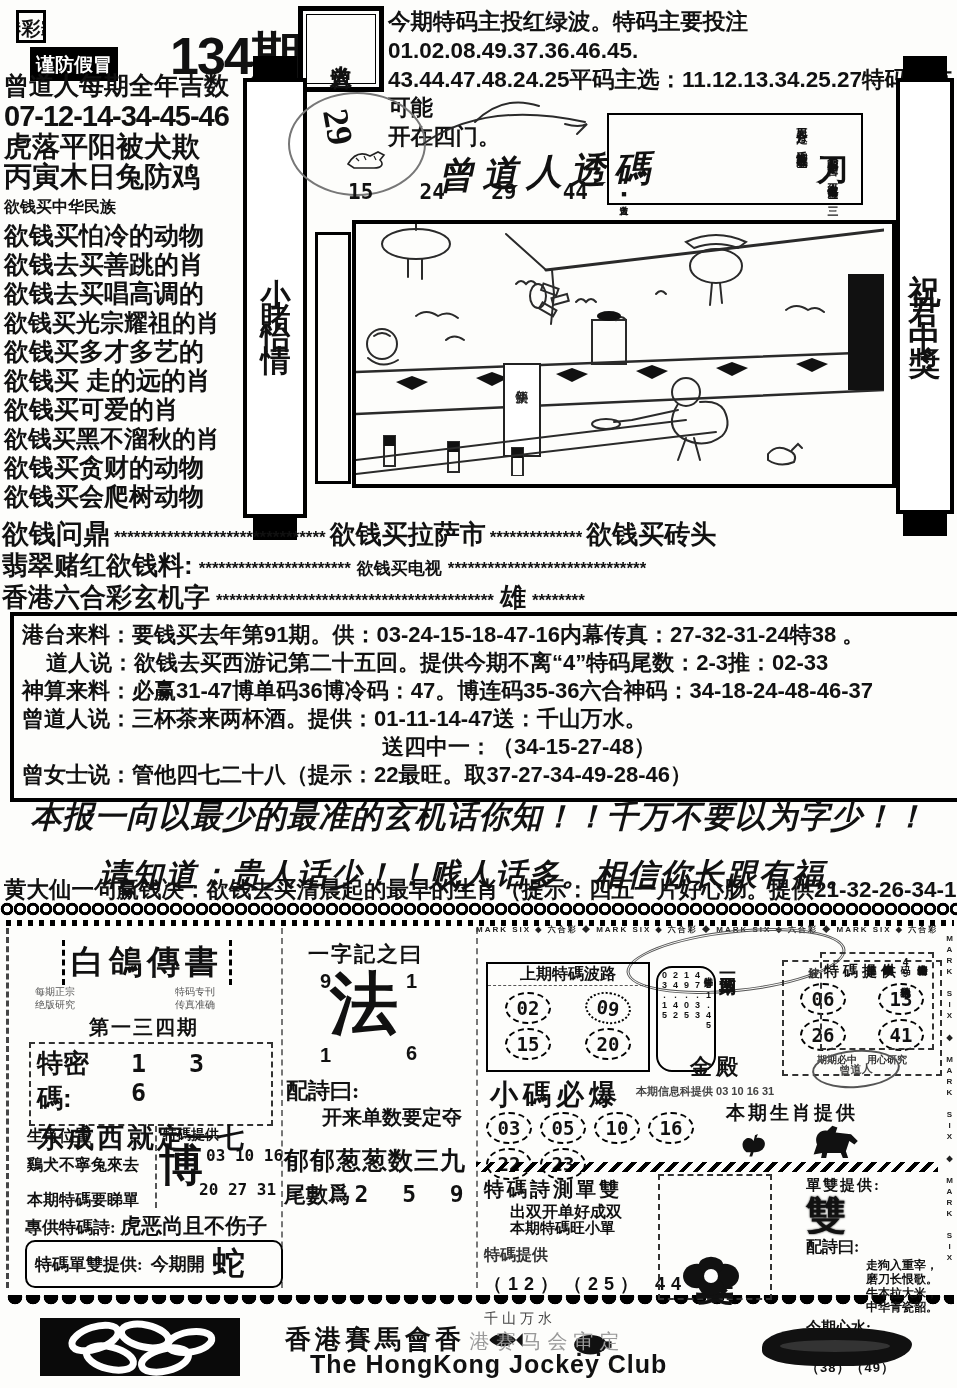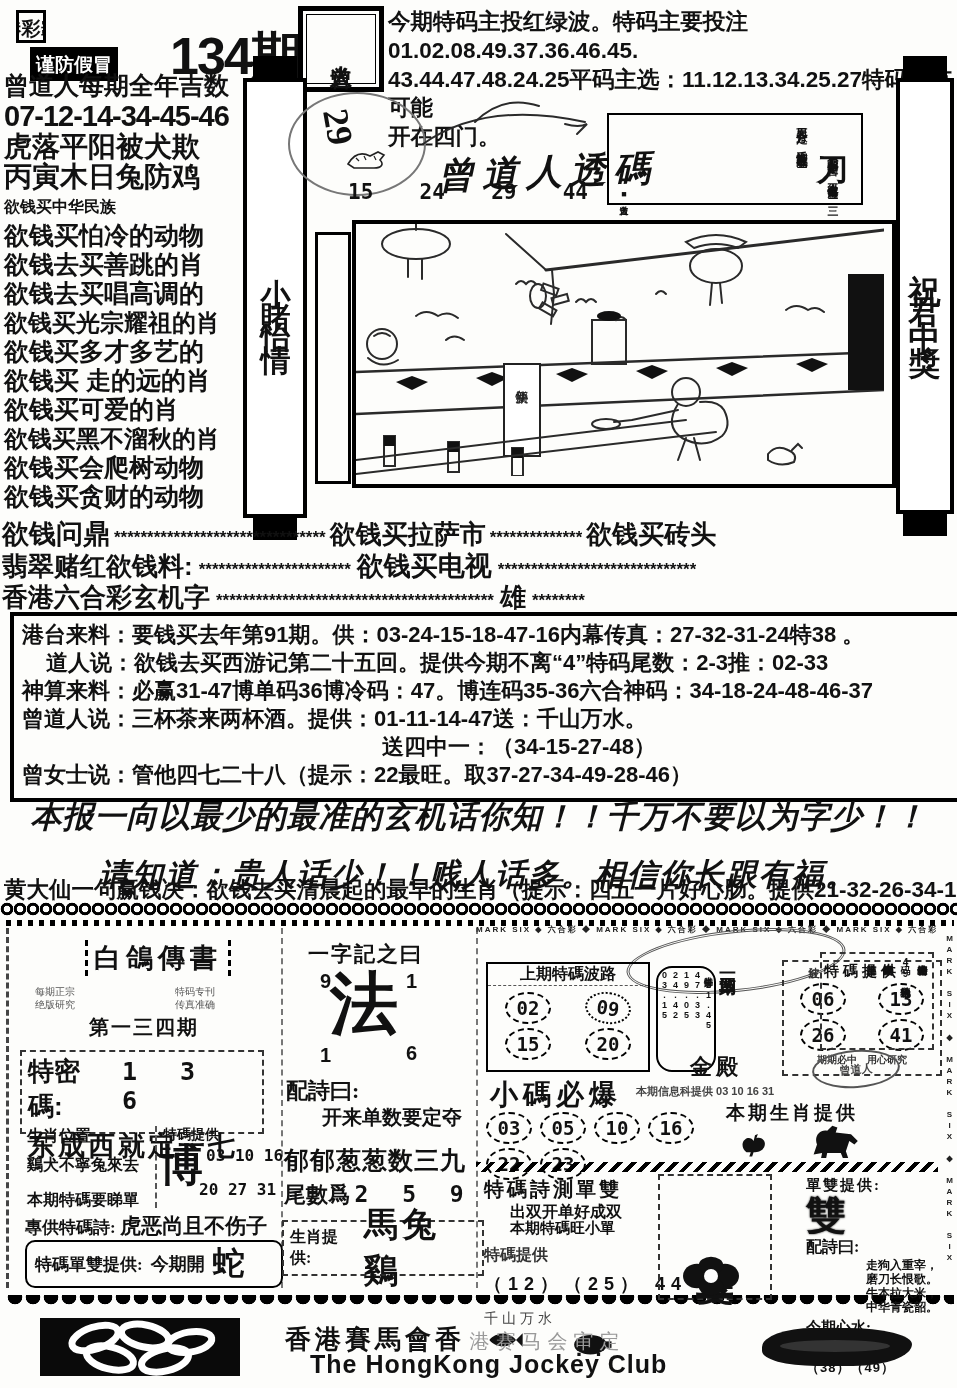--- a/index.html
+++ b/index.html
@@ -64,22 +64,22 @@
     <div class="b nowrap" style="font-size:28px;line-height:30px;">丙寅木日兔防鸡</div>
     <div class="b nowrap" style="font-size:16px;line-height:29px;">欲钱买中华民族</div>
     <div class="b nowrap" style="font-size:25px;line-height:29px;">欲钱买怕冷的动物</div>
     <div class="b nowrap" style="font-size:25px;line-height:29px;">欲钱去买善跳的肖</div>
     <div class="b nowrap" style="font-size:25px;line-height:29px;">欲钱去买唱高调的</div>
     <div class="b nowrap" style="font-size:24px;line-height:29px;">欲钱买光宗耀祖的肖</div>
     <div class="b nowrap" style="font-size:25px;line-height:29px;">欲钱买多才多艺的</div>
     <div class="b nowrap" style="font-size:25px;line-height:29px;">欲钱买 走的远的肖</div>
     <div class="b nowrap" style="font-size:25px;line-height:29px;">欲钱买可爱的肖</div>
     <div class="b nowrap" style="font-size:24px;line-height:29px;">欲钱买黑不溜秋的肖</div>
+    <div class="b nowrap" style="font-size:25px;line-height:29px;">欲钱买贪财的动物</div>
     <div class="b nowrap" style="font-size:25px;line-height:29px;">欲钱买会爬树动物</div>
-    <div class="b nowrap" style="font-size:25px;line-height:29px;">欲钱买贪财的动物</div>
   </div>
 
   <div class="abs" style="left:243px;top:56px;width:64px;height:484px;">
     <div class="scrollcap" style="top:0;"></div>
     <div class="scrollbody">
       <span class="vtext serif b" style="font-size:30px;letter-spacing:22px;">小賭怡情</span>
     </div>
     <div class="scrollcap" style="bottom:0;"></div>
   </div>
 
@@ -193,21 +193,21 @@
   <div class="abs nowrap" style="left:2px;top:516px;width:953px;display:flex;align-items:baseline;gap:4px;">
     <span class="b" style="font-size:27px;">欲钱问鼎</span>
     <span class="stars">********************************</span>
     <span class="b" style="font-size:26px;">欲钱买拉萨市</span>
     <span class="stars">**************</span>
     <span class="b" style="font-size:26px;">欲钱买砖头</span>
   </div>
   <div class="abs nowrap" style="left:2px;top:548px;width:953px;display:flex;align-items:baseline;gap:6px;">
     <span class="b" style="font-size:26px;">翡翠赌红欲钱料:</span>
     <span class="stars">***********************</span>
-    <span class="b" style="font-size:27px;text-align:right;">欲钱买电视</span>
+    <span class="b" style="font-size:17px;text-align:right;">欲钱买电视</span>
     <span class="stars">******************************</span>
   </div>
   <div class="abs nowrap" style="left:2px;top:580px;width:953px;display:flex;align-items:baseline;gap:6px;">
     <span class="b" style="font-size:26px;">香港六合彩玄机字</span>
     <span class="stars">******************************************</span>
     <span class="b" style="font-size:26px;">雄</span>
     <span class="stars">********</span>
   </div>
 
   <div class="abs" style="left:10px;top:612px;width:933px;height:172px;border:4px solid #000;padding:5px 8px;">
@@ -223,32 +223,32 @@
   <div class="abs serif b nowrap" style="left:0;top:834px;width:957px;text-align:center;font-size:31px;font-style:italic;letter-spacing:2px;margin-top:20px;">请知道：贵人话少！！贱人话多。相信你长跟有福。</div>
   <div class="abs b nowrap" style="left:4px;top:874px;font-size:22.5px;">黄大仙一句赢钱决：欲钱去买清晨起的最早的生肖（提示：四五一片好心肠。提供21-32-26-34-16-48）</div>
 
   <div class="abs chain" style="left:0;top:902px;width:957px;height:15px;"></div>
 
   <div class="abs" style="left:6px;top:920px;width:948px;height:390px;">
     <div class="abs diamonds" style="left:0;top:0;width:948px;height:6px;"></div>
     <div class="abs scallop" style="left:0;bottom:0;width:948px;height:15px;"></div>
 
     <div class="abs" style="left:0;top:8px;width:272px;height:360px;border-left:3px dashed #444;border-right:2px dashed #777;">
-      <div class="abs serif b" style="left:76px;top:12px;font-size:27px;letter-spacing:5px;border-left:3px dashed #000;border-right:3px dashed #000;padding:0 6px;">白鴿傳書</div>
+      <div class="abs serif b" style="left:53px;top:12px;font-size:33px;letter-spacing:5px;border-left:3px dashed #000;border-right:3px dashed #000;padding:0 6px;">白鴿傳書</div>
       <div class="abs tinygray" style="left:26px;top:58px;">
         <div>每期正宗</div>
         <div>绝版研究</div>
       </div>
       <div class="abs tinygray" style="left:166px;top:58px;">
         <div>特码专刊</div>
         <div>传真准确</div>
       </div>
       <div class="abs serif b" style="left:80px;top:86px;font-size:20px;letter-spacing:2px;">第一三四期</div>
 
-      <div class="abs dashbox" style="left:11px;top:114px;width:228px;height:76px;padding:2px 6px;margin-top:8px;">
+      <div class="abs dashbox" style="left:20px;top:114px;width:228px;height:76px;padding:2px 6px;">
         <div style="display:flex;align-items:baseline;gap:14px;">
           <span class="b" style="font-size:26px;">特密碼:</span>
           <span class="b" style="font-size:25px;letter-spacing:14px;font-family:'DejaVu Sans Mono',monospace;">1 3 6</span>
         </div>
         <div class="serif b nowrap" style="font-size:27px;letter-spacing:3px;margin-top:4px;">东成西就定一七</div>
       </div>
 
       <div class="abs" style="left:18px;top:198px;width:234px;height:82px;">
         <div class="abs" style="left:0;top:0;width:128px;border-right:2px dashed #555;height:82px;">
           <div class="serif b" style="font-size:16px;">生肖位置</div>
@@ -279,24 +279,20 @@
       <div class="abs b" style="left:128px;top:42px;font-size:20px;">1</div>
       <div class="abs serif b" style="left:52px;top:42px;font-size:68px;line-height:1;">法</div>
       <div class="abs b" style="left:42px;top:116px;font-size:20px;">1</div>
       <div class="abs b" style="left:128px;top:114px;font-size:20px;">6</div>
       <div class="abs serif b" style="left:8px;top:148px;font-size:22px;">配詩曰:</div>
       <div class="abs b nowrap" style="left:44px;top:176px;font-size:20px;">开来单数要定夺</div>
       <div class="abs b nowrap" style="left:6px;top:216px;font-size:25px;letter-spacing:1px;">郁郁葱葱数三九</div>
       <div class="abs nowrap" style="left:6px;top:252px;">
         <span class="serif b" style="font-size:22px;">尾數爲</span>
         <span class="b" style="font-size:23px;letter-spacing:10px;font-family:'DejaVu Sans Mono',monospace;">2 5 9</span>
-      </div>
-      <div class="abs dashbox" style="left:4px;top:292px;width:186px;height:52px;display:flex;align-items:center;gap:6px;padding:0 6px;">
-        <span class="serif b" style="font-size:16px;">生肖提供:</span>
-        <span class="serif b" style="font-size:34px;letter-spacing:4px;">馬兔鷄</span>
       </div>
     </div>
 
     <div class="abs" style="left:470px;top:4px;width:478px;height:366px;">
       <div class="marktxt abs" style="left:0;top:0;width:460px;">MARK SIX ◆ 六合彩 ◆ MARK SIX ◆ 六合彩 ◆ MARK SIX ◆ 六合彩 ◆ MARK SIX ◆ 六合彩 ◆ MARK SIX</div>
       <div class="abs" style="left:150px;top:6px;width:214px;height:56px;border:3px double #555;border-radius:50%;transform:rotate(-6deg);"></div>
       <div class="marktxt abs vtext" style="right:0;top:10px;height:340px;">MARK SIX ◆ MARK SIX ◆ MARK SIX ◆ MARK SIX</div>
 
       <div class="abs" style="left:10px;top:38px;width:160px;height:106px;border:2px solid #000;">
         <div class="b" style="font-size:16px;text-align:center;border-bottom:1px dashed #555;">上期特碼波路</div>

